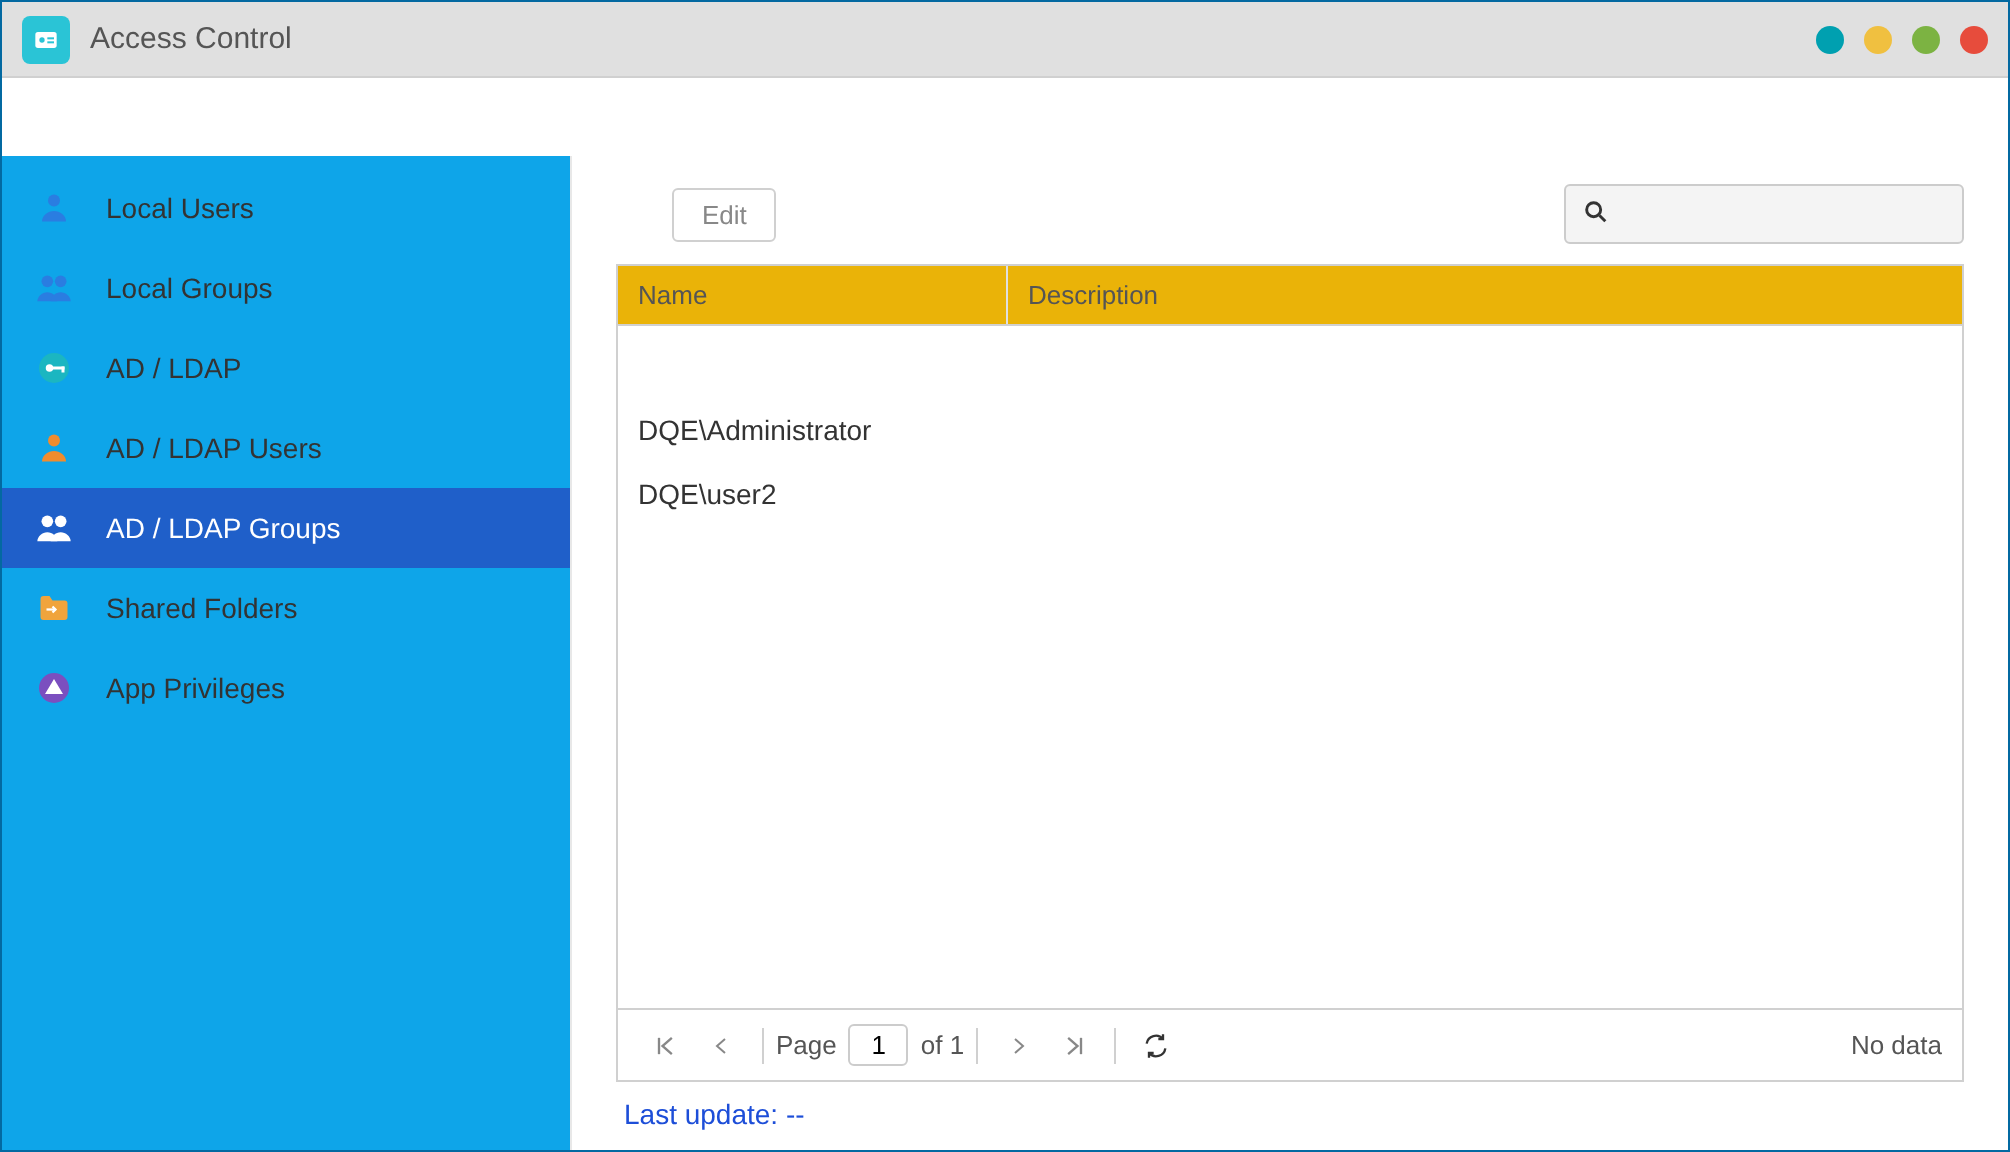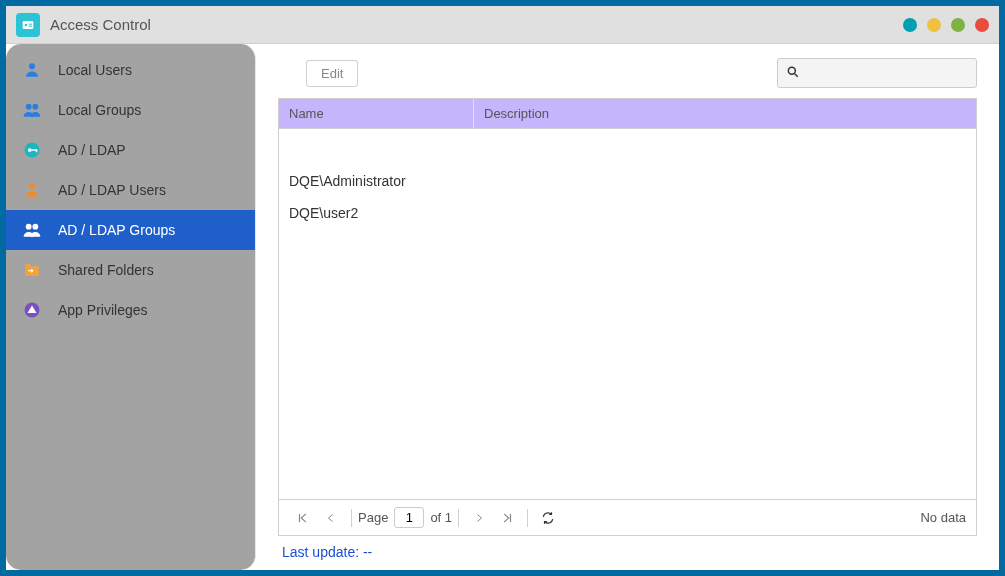--- a/index.html
+++ b/index.html
@@ -1,21 +1,22 @@
 <!DOCTYPE html>
 <html><head>
   <meta charset="utf-8">
   <style>
     * { box-sizing: border-box; margin: 0; padding: 0; }
     body { font-family: "Segoe UI", Arial, sans-serif; font-size: 14px; color: #333; background: #fff; }
     .window {
       width: 1005px; height: 576px;
-      border: 6px solid #0369a1;
+      border: 1px solid #0369a1;
       display: flex; flex-direction: column;
       background: #fff;
+      gap: 39px;
     }
     .titlebar {
       height: 38px; background: #e0e0e0;
       display: flex; align-items: center;
       padding: 0 10px;
       border-bottom: 1px solid #d0d0d0;
     }
     .titlebar .app-icon {
       width: 24px; height: 24px; background: #2ac4d6;
       border-radius: 4px; margin-right: 10px;
@@ -24,24 +25,23 @@
     .titlebar .app-icon svg { width: 16px; height: 16px; }
     .titlebar .title { color: #555; font-size: 15px; }
     .titlebar .spacer { flex: 1; }
     .win-dot { width: 14px; height: 14px; border-radius: 50%; margin-left: 10px; }
     .dot-teal { background: #00a0b0; }
     .dot-yellow { background: #f0c040; }
     .dot-green { background: #7cb342; }
     .dot-red { background: #e74c3c; }
     .body { flex: 1; display: flex; overflow: hidden; }
     .sidebar {
-      width: 250px; background: #a3a3a3;
+      width: 285px; background: #0ea5e9;
       border-right: 1px solid #e8e8e8;
       padding-top: 6px;
-      border-radius: 15px;
     }
     .sidebar-item {
       display: flex; align-items: center;
       height: 40px; padding: 0 14px;
       cursor: pointer; color: #333;
     }
     .sidebar-item.active { background: #1f5fc9; color: #fff; }
     .sidebar-item .icon {
       width: 24px; height: 24px; margin-right: 14px;
       display: flex; align-items: center; justify-content: center;
@@ -69,21 +69,21 @@
     .search-box svg { width: 14px; height: 14px; color: #333; }
     .search-box input {
       border: none; outline: none; background: transparent;
       flex: 1; margin-left: 6px; font-size: 13px;
     }
     .table-wrap {
       border: 1px solid #d0d0d0; flex: 1;
       display: flex; flex-direction: column;
       overflow: hidden;
     }
-    .thead { display: flex; border-bottom: 1px solid #d0d0d0; background: #c4b5fd; }
+    .thead { display: flex; border-bottom: 1px solid #d0d0d0; background: #eab308; }
     .th {
       padding: 7px 10px; font-size: 13px; color: #555;
       border-right: 1px solid #e0e0e0;
     }
     .th.col-name { width: 195px; }
     .th.col-desc { flex: 1; border-right: none; }
     .tbody { flex: 1; overflow: auto; padding: 4px 0; margin-top: 36px; }
     .trow { display: flex; padding: 2px 0; }
     .td { padding: 2px 10px; font-size: 14px; }
     .td.col-name { width: 195px; }

